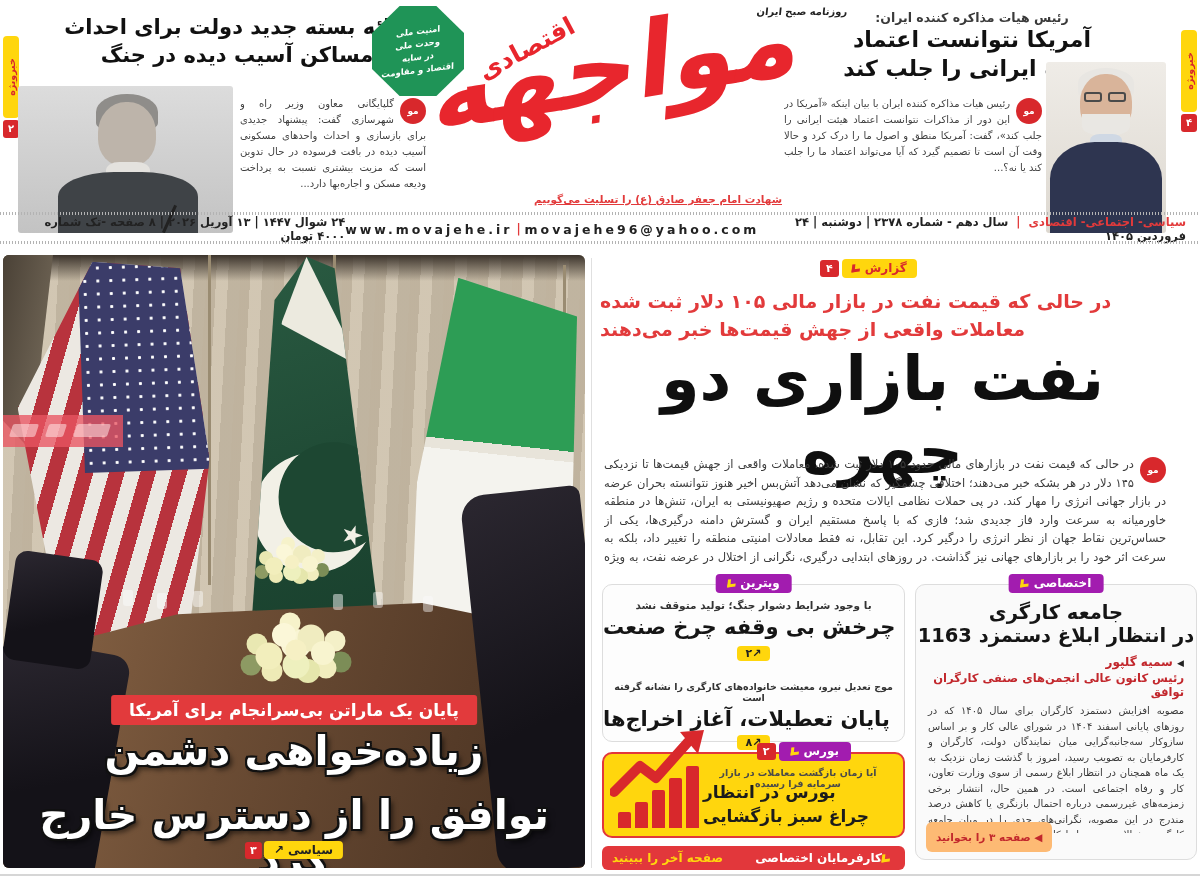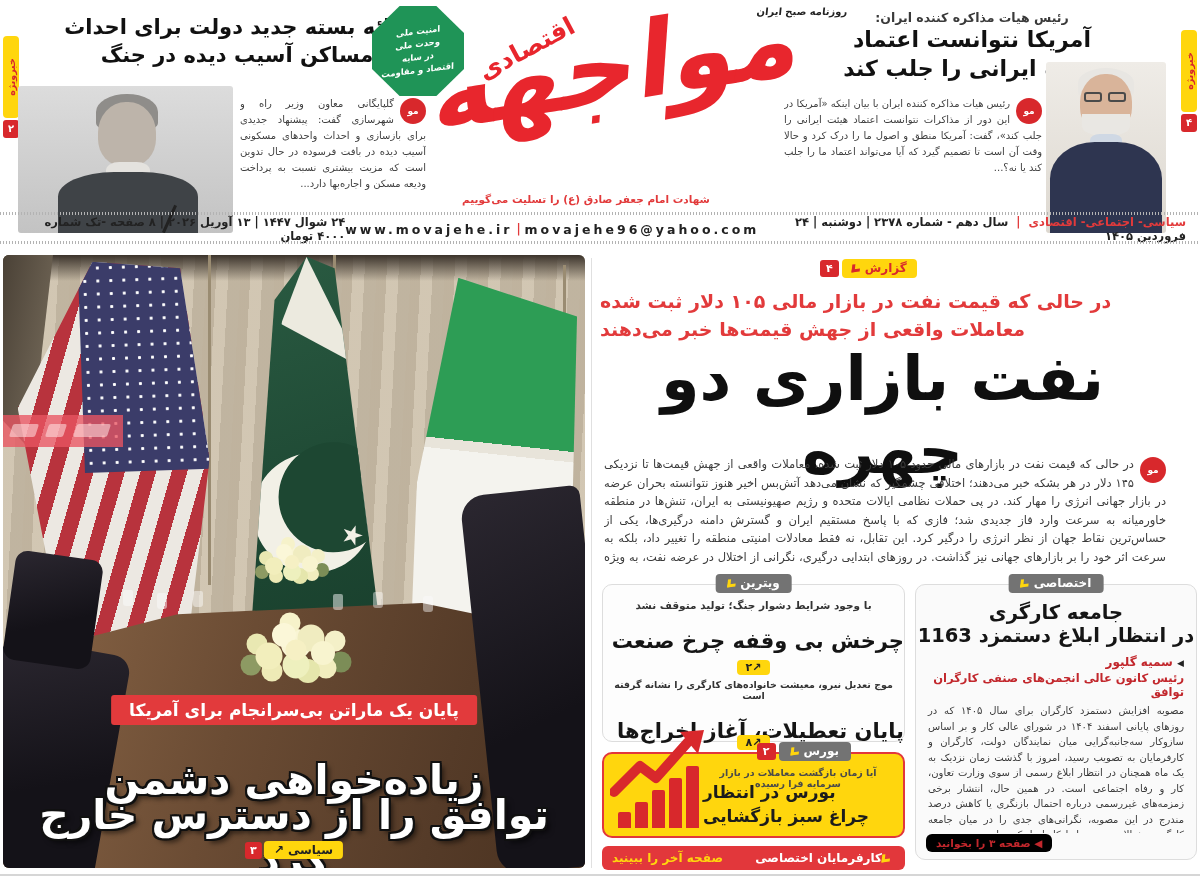--- a/index.html
+++ b/index.html
@@ -34,22 +34,22 @@
   .p-shirt { position:absolute; border-radius:30% 30% 0 0; }
 
   
   .logo-main { position:absolute; left:418px; top:8px; width:400px; text-align:center;
     font-size:104px; font-weight:bold; color:#e8262d; letter-spacing:-7px;
     transform:rotate(-9deg) skewX(-13deg); line-height:1.1; }
   .logo-sub { position:absolute; left:474px; top:34px; font-size:25px; font-weight:bold;
     color:#e8262d; transform:rotate(-28deg); letter-spacing:-1px; }
   .paper-type { position:absolute; left:742px; top:6px; width:120px; text-align:center;
     font-size:10px; font-weight:bold; color:#222; transform:skewX(-6deg); }
-  .condolence { position:absolute; left:462px; top:193px; width:320px; text-align:left;
-    font-size:10.5px; font-weight:bold; color:#e23a3b; }
+  .condolence { position:absolute; left:462px; top:193px; width:320px; text-align:right;
+    font-size:10.5px; font-weight:bold; color:#e23a3b;text-decoration:underline; }
   .green-badge { position:absolute; left:372px; top:6px; width:92px; height:90px;
     background:#1f9457;
     clip-path:polygon(30% 0,70% 0,100% 30%,100% 70%,70% 100%,30% 100%,0 70%,0 30%);
     display:flex; flex-direction:column; justify-content:center; align-items:center; }
   .green-badge div { color:#fff; font-size:8.5px; font-weight:bold; line-height:1.55;
     transform:rotate(-7deg) skewX(-8deg); white-space:nowrap; }
 
   
   .tickline { position:absolute; left:0; width:1200px; height:3px;
     background:repeating-linear-gradient(90deg,#b3b3b3 0 1px,transparent 1px 3px); }
@@ -131,38 +131,38 @@
   .badge-pill .pill { background:#ffd60d; color:#222; font-size:12px; font-weight:bold;
     padding:2px 10px; border-radius:4px; }
   .photo-badge { position:absolute; top:586px; left:50%; transform:translateX(-50%); }
 
   
   .label-row { position:absolute; display:flex; align-items:center; direction:ltr; }
   .label-row .lnum { background:#d8282c; color:#fff; font-size:11px; font-weight:bold;
     padding:2px 6px; border-radius:3px; margin-right:3px; }
   .label-yellow { background:#ffd60d; color:#d8282c; font-size:12px; font-weight:bold;
     padding:2px 10px 3px 10px; border-radius:4px; display:flex; align-items:center; direction:ltr; }
-  .label-red { background:#737373; color:#fff; font-size:12px; font-weight:bold;
+  .label-red { background:#a21caf; color:#fff; font-size:12px; font-weight:bold;
     padding:2px 12px 3px 12px; border-radius:4px; display:flex; align-items:center; direction:ltr; }
   .mark { display:inline-block; width:8px; height:8px; border-left:3px solid currentColor;
     border-bottom:3px solid currentColor; transform:skewX(-14deg) rotate(-8deg); margin:0 5px 0 0; }
   .mark.y { color:#ffd60d; }
   .mark.r { color:#d8282c; }
   .lead { position:absolute; left:600px; width:565px; text-align:left;
     color:#e23a3b; font-size:19px; font-weight:800; }
   .main-head { position:absolute; left:600px; top:342px; width:565px; text-align:center;
     color:#0f0f0f; font-size:62px; font-weight:900; letter-spacing:-1px; }
   .main-body { position:absolute; left:604px; top:455px; width:562px; height:112px;
     font-size:11.5px; line-height:18.5px; color:#3c3c3c; text-align:justify; overflow:hidden; }
 
   
   .box { position:absolute; border:1px solid #ddd; border-radius:10px; background:#fdfdfd; }
   .box-label { position:absolute; top:-11px; left:50%; transform:translateX(-50%); }
-  .v-kicker { font-size:10.5px; font-weight:bold; color:#333; text-align:center; margin-top:4px; }
-  .v-head { font-size:21px; font-weight:800; color:#151515; text-align:right; margin-top:18px; }
+  .v-kicker { font-size:10.5px; font-weight:bold; color:#333; text-align:center; margin-top:20px; }
+  .v-head { font-size:21px; font-weight:800; color:#151515; text-align:left; margin-top:4px; }
   .page-badge { background:#ffd60d; border-radius:4px; font-size:11px; font-weight:bold;
     color:#222; padding:1px 9px; direction:ltr; display:inline-block; }
   .center { text-align:center; }
 
   .bourse { position:absolute; left:602px; top:752px; width:303px; height:86px;
     background:#ffd60d; border:2px solid #e2373b; border-radius:10px; }
   .bourse-label { position:absolute; top:-12px; right:52px; display:flex; direction:ltr; align-items:center; }
   .bourse-kicker { position:absolute; right:10px; top:13px; width:190px; text-align:center;
     font-size:9.5px; font-weight:bold; color:#4a4a4a; }
   .bourse-h { position:absolute; right:10px; width:190px; text-align:left;
@@ -176,22 +176,22 @@
     justify-content:space-between; padding:0 10px; }
   .infobar-red .t1 { color:#fff; font-size:12px; font-weight:bold; display:flex; align-items:center; }
   .infobar-red .t2 { color:#ffd60d; font-size:12px; font-weight:bold; }
 
   .note-h { font-size:19.5px; font-weight:800; color:#151515; text-align:center; }
   .note-author { font-size:12px; font-weight:bold; color:#c2272c; padding:0 12px; }
   .note-author .tri { color:#222; font-size:9px; }
   .note-title { font-size:11.5px; font-weight:bold; color:#c2272c; padding:0 12px; margin-top:2px; }
   .note-body { font-size:10px; line-height:15.5px; color:#3b3b3b; text-align:justify;
     padding:4px 12px 0 12px; height:134px; overflow:hidden; }
-  .note-cta { position:absolute; bottom:7px; left:10px; background:#000000; border-radius:6px;
-    padding:3px 10px; font-size:10.5px; font-weight:bold; color:#c2272c; }
+  .note-cta { position:absolute; bottom:7px; left:10px; background:#fdba74; border-radius:6px;
+    padding:9px 10px; font-size:10.5px; font-weight:bold; color:#c2272c; }
 
   .vline { position:absolute; background:#e0e0e0; }
   .hline { position:absolute; background:#d6d6d6; }
 </style>
 </head>
 <body>
 
 <div class="page">
 
   <div class="edge-tab" style="left:3px; top:36px;">
@@ -293,21 +293,21 @@
     <div class="chair" style="right:-14px; top:235px; width:120px; height:380px; border-radius:24px 10px 10px 24px; transform:rotate(-6deg);"></div>
     <div class="glassrow"></div>
     <div class="flowers" style="left:282px; top:300px;"></div>
     <div class="flowers" style="left:286px; top:388px; transform:scale(1.5);"></div>
     <div class="wm">
       <i style="left:8px; width:26px;"></i>
       <i style="left:44px; width:18px;"></i>
       <i style="left:72px; width:34px;"></i>
     </div>
     <div class="photo-banner">پایان یک ماراتن بی‌سرانجام برای آمریکا</div>
-    <div class="photo-h" style="top:474px;margin-top:29px;">زیاده‌خواهی دشمن</div>
+    <div class="photo-h" style="top:474px;">زیاده‌خواهی دشمن</div>
     <div class="photo-h" style="top:538px;">توافق را از دسترس خارج کرد</div>
     <div class="badge-pill photo-badge">
       <span class="num">۳</span>
       <span class="pill"><span>↗</span> <span>سیاسی</span></span>
     </div>
   </div>
 
   <div class="vline" style="left:591px; top:258px; width:1px; height:610px;"></div>
 
   <div class="label-row" style="left:820px; top:259px;">

